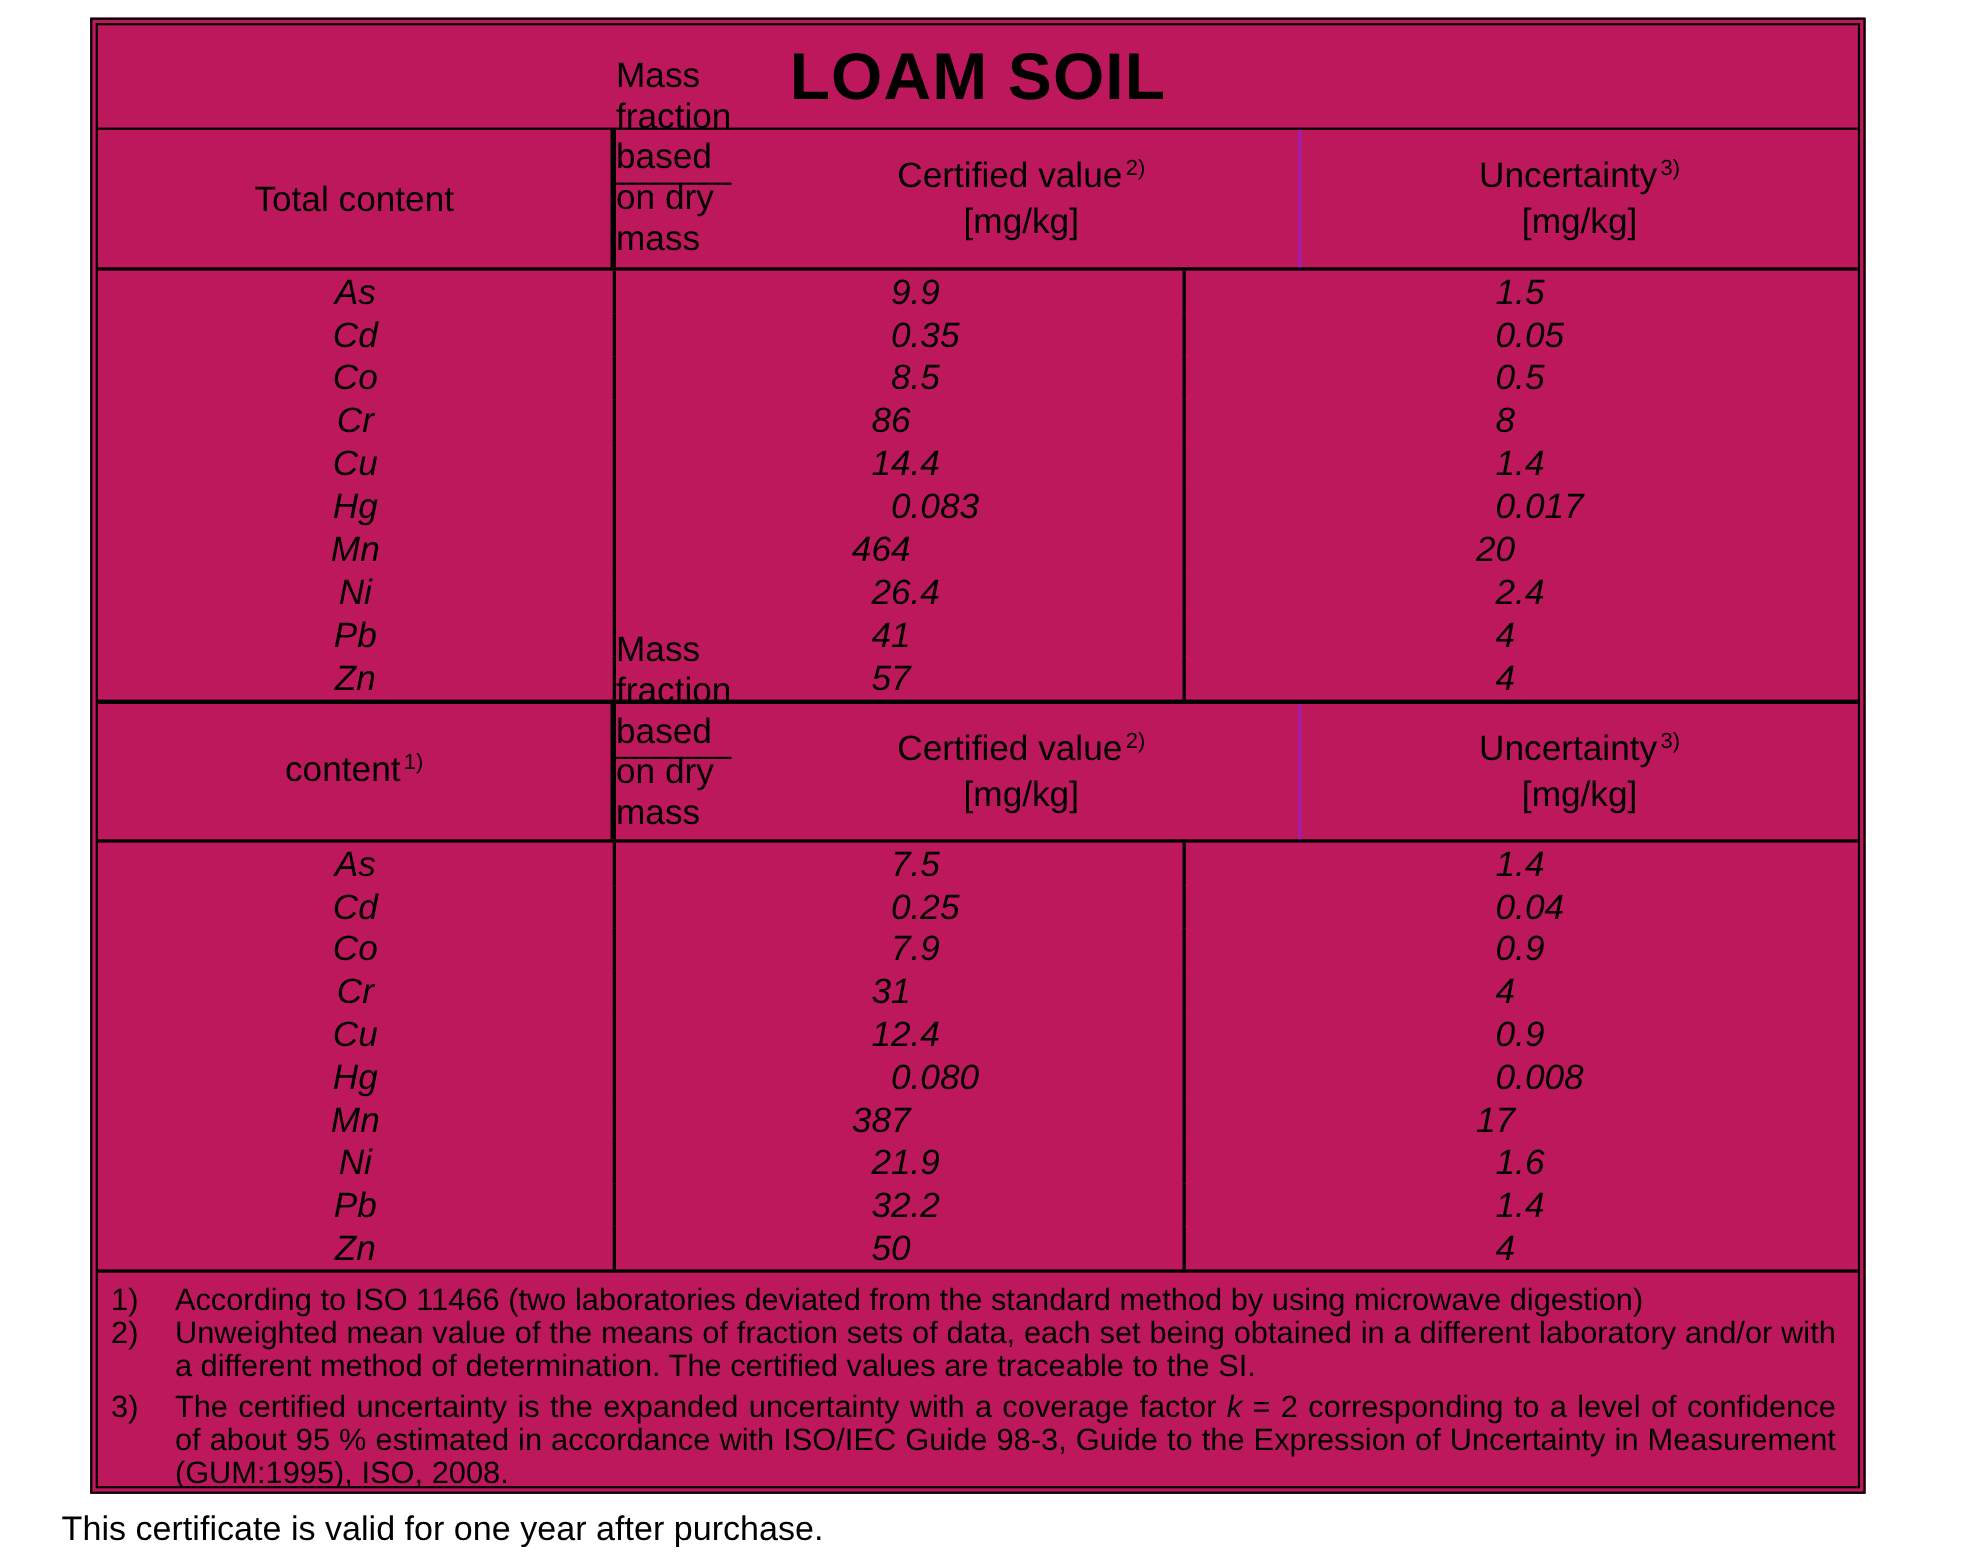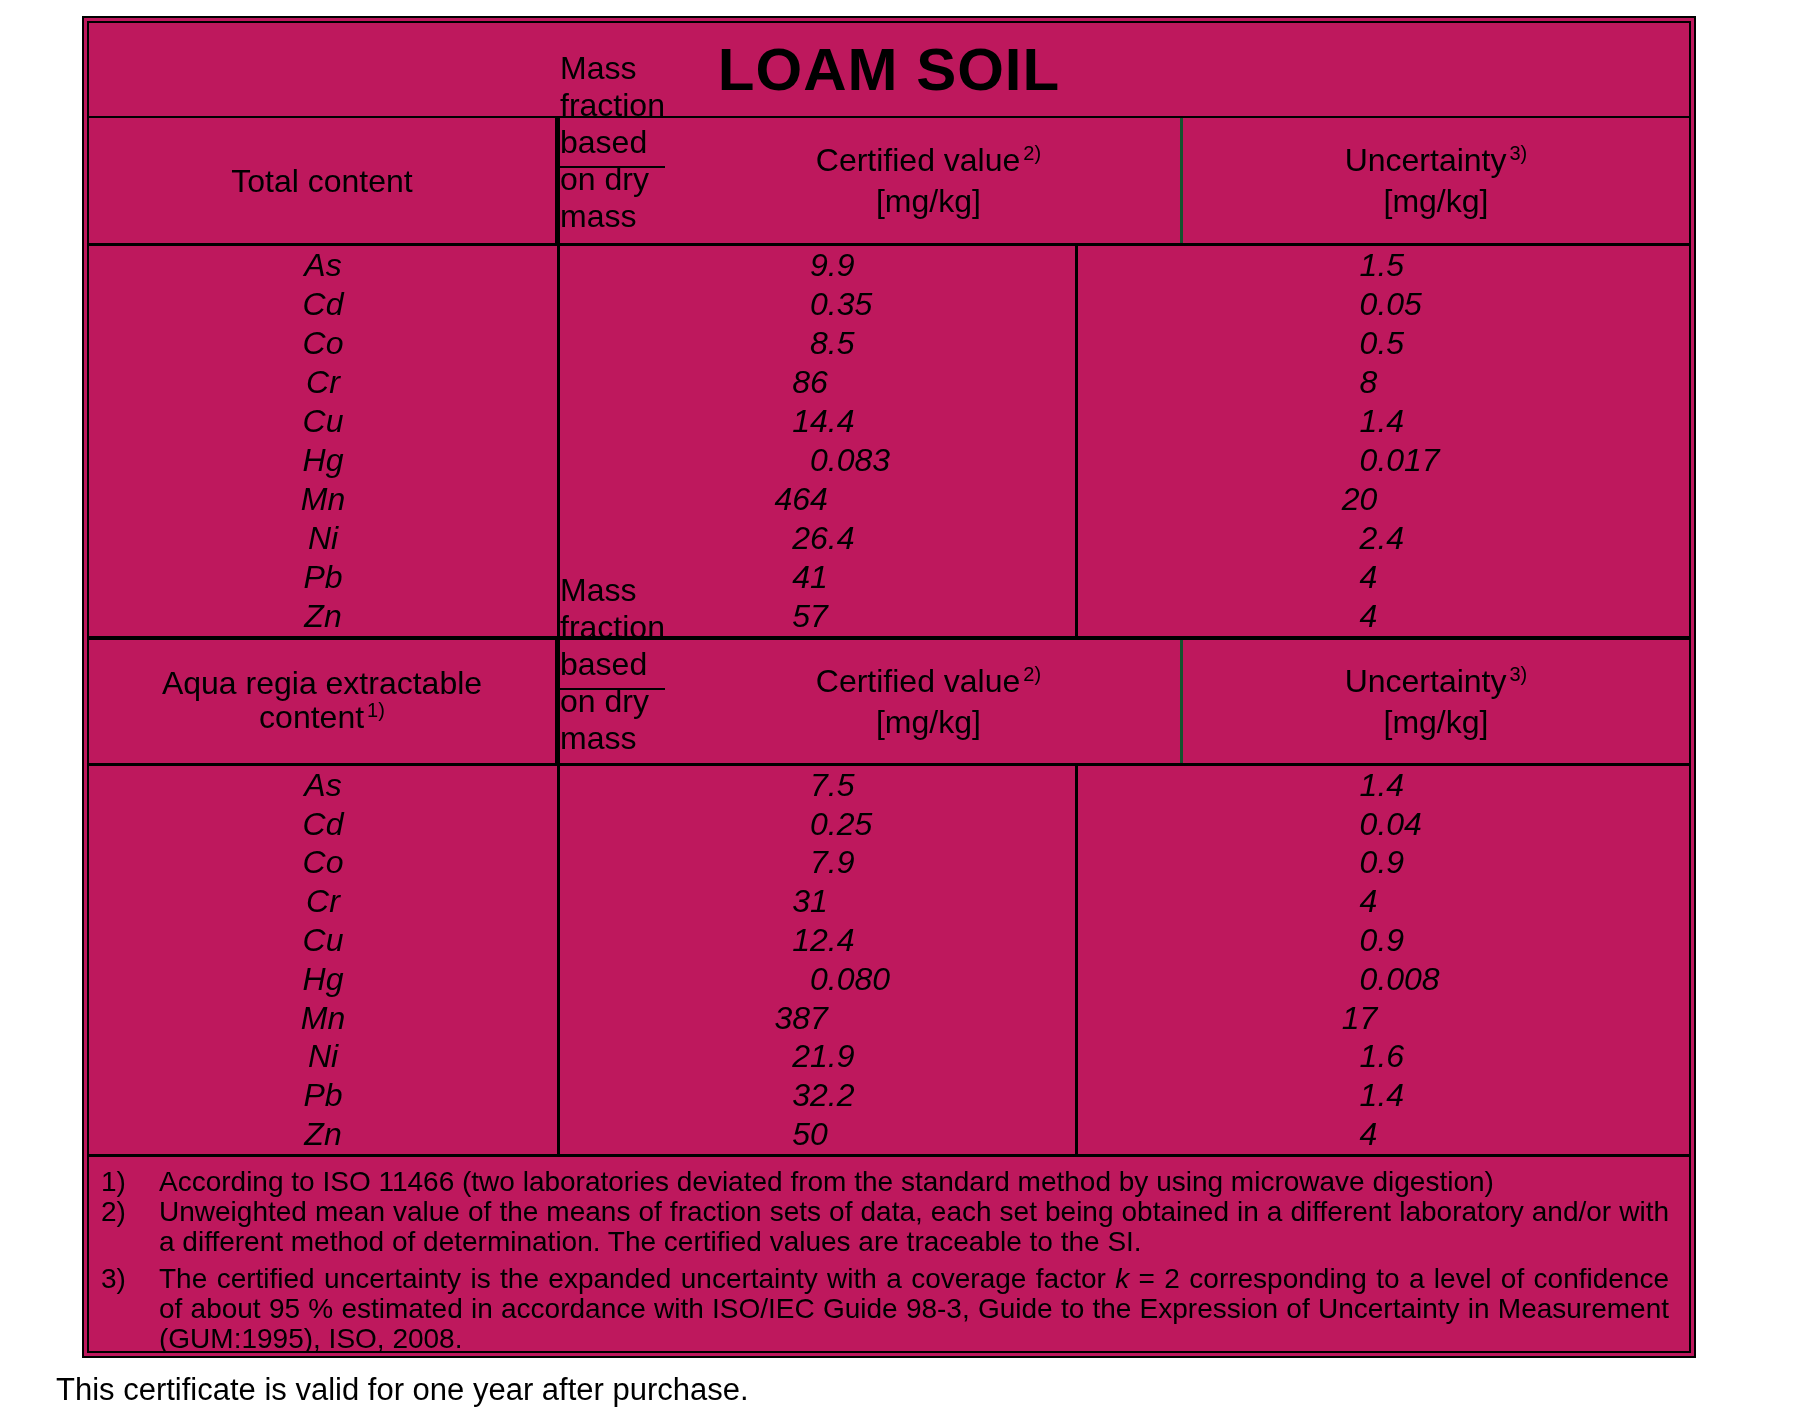--- a/index.html
+++ b/index.html
@@ -30,21 +30,21 @@
   .hdr-right{display:flex;flex-direction:row;}
   .mass-row{
     height:50px;flex:0 0 50px;border-bottom:2px solid #000;box-sizing:border-box;
     display:flex;align-items:center;justify-content:center;font-size:32px;
   }
   .sub-cols{flex:1;display:grid;grid-template-columns:518px 1fr;}
   .sub-cell{
     box-sizing:border-box;display:flex;flex-direction:column;
     align-items:center;justify-content:center;font-size:32px;line-height:37px;
   }
-  .sub-cell.c2{border-right:3px solid #14532d;padding-left:12px;}
+  .sub-cell.c2{border-right:3px solid #a21caf;padding-left:12px;}
   .sup{font-size:20px;position:relative;top:-11px;margin-left:3px;}
   
   .data-block{box-sizing:border-box;display:grid;flex:0 0 auto;}
   .drow{display:grid;grid-template-columns:471px 518px 1fr;}
   .cell{box-sizing:border-box;display:flex;align-items:center;font-size:32px;font-style:italic;}
   .cell.el{border-right:3px solid #000;justify-content:center;}
   .cell.val{border-right:3px solid #000;display:grid;align-items:center;}
   .cell.val.c2{grid-template-columns:52% 48%;}
   .cell.val.c3{border-right:none;grid-template-columns:49% 51%;}
   .ip{text-align:right;white-space:pre;}
@@ -196,21 +196,20 @@
           <span class="fp"></span>
         </div>
         <div class="cell val c3">
           <span class="ip">4</span>
           <span class="fp"></span>
         </div>
       </div>
     </div>
     <div class="sec-header" style="height: 126px;">
       <div class="group-label">
-        <div>Aqua regia extractable</div>
         <div>content<span class="sup">1)</span></div>
       </div>
       <div class="hdr-right">
         <div class="mass-row">Mass fraction based on dry mass</div>
         <div class="sub-cols">
           <div class="sub-cell c2">
             <div>Certified value<span class="sup">2)</span></div>
             <div>[mg/kg]</div>
           </div>
           <div class="sub-cell c3">

